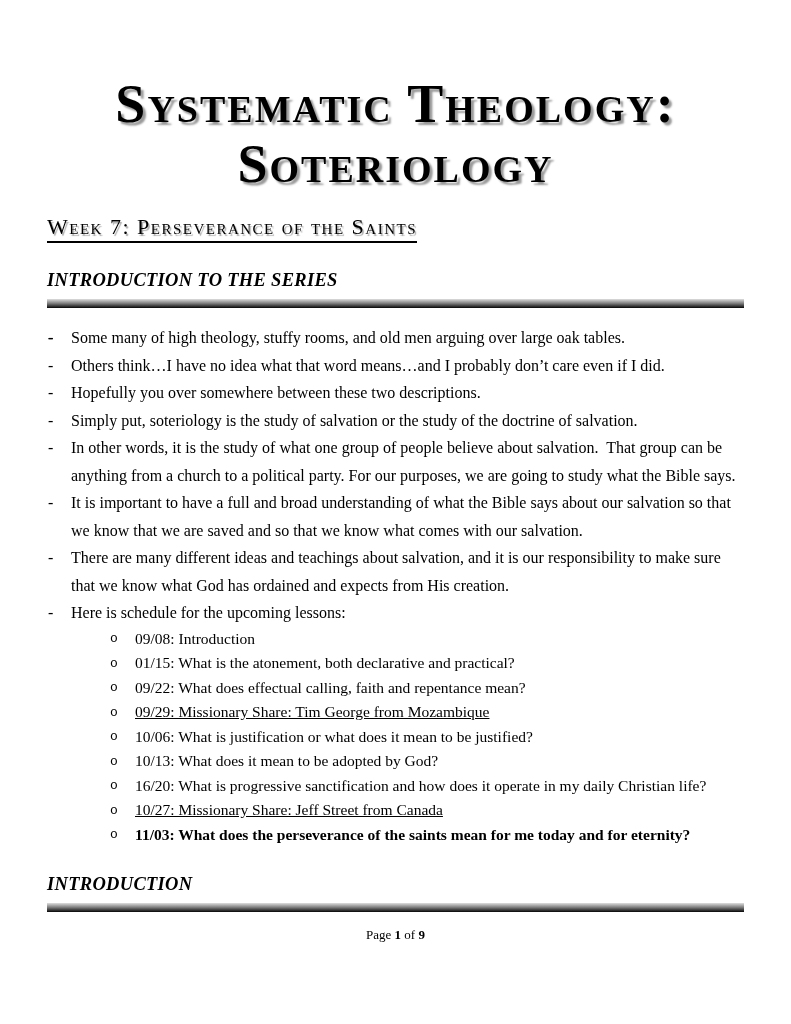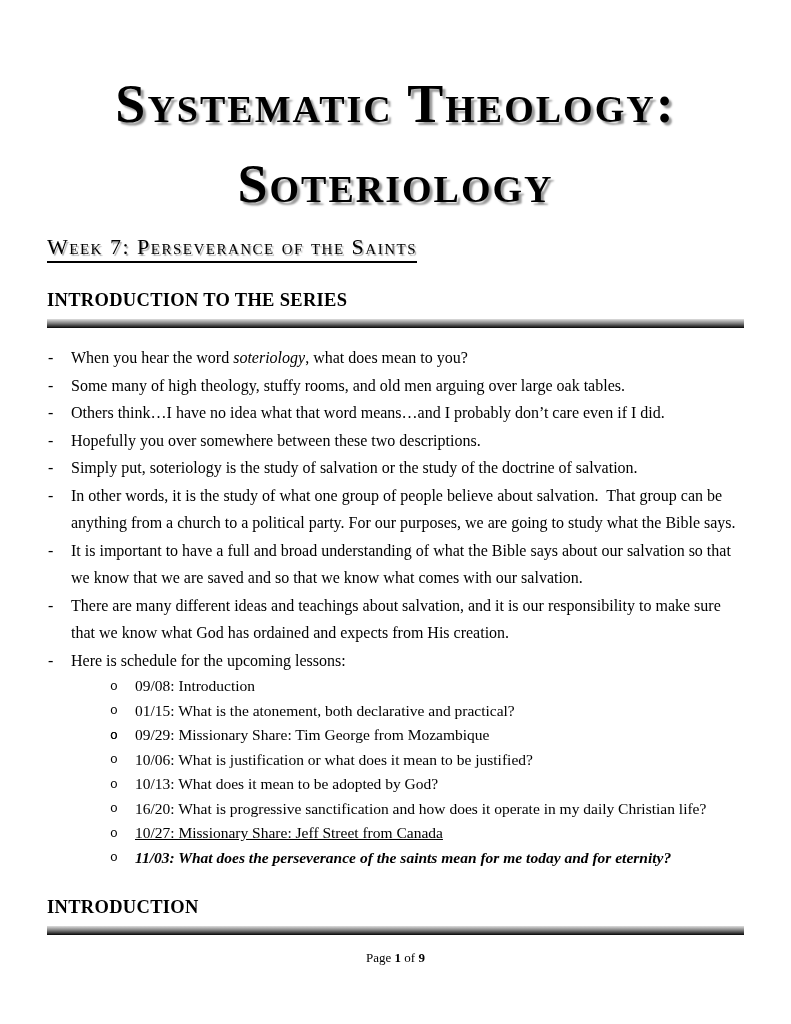--- a/index.html
+++ b/index.html
@@ -19,41 +19,42 @@
   .doc-title {
     margin-top: 74px;
     text-align: center;
     font-size: 54px;
     line-height: 60px;
     font-weight: 700;
     font-variant: small-caps;
     letter-spacing: 2px;
     text-shadow: 3px 3px 2px #999;
   }
-  .doc-title .title-line { display: block; margin-top: 20px; }
+  .doc-title .title-line { display: block; }
   .week-heading {
     margin-top: 20px;
     font-size: 22px;
     line-height: 26px;
     font-weight: 400;
     font-variant: small-caps;
     letter-spacing: 1.5px;
     text-shadow: 1.5px 1.5px 1px #aaa;
   }
   .week-heading .underline-wrap {
     display: inline-block;
     border-bottom: 2.5px solid #000;
     padding-bottom: 1px;
   }
   .section-heading {
     margin-top: 26px;
     font-size: 18.5px;
     line-height: 22px;
     font-weight: 700;
     letter-spacing: 0.3px;
+    font-style: italic;
   }
   .thick-rule {
     margin-top: 8px;
     height: 9px;
     background: linear-gradient(to bottom,
       #dedede 0%, #b2b2b2 22%, #7a7a7a 50%, #3a3a3a 78%, #050505 100%);
   }
   .bullet-list { list-style: none; margin-top: 16px; }
   .bullet-item {
     position: relative;
@@ -95,41 +96,41 @@
   </h1>
 
   <h2 class="week-heading">
     <span class="underline-wrap">Week 7: Perseverance of the Saints</span>
   </h2>
 
   <h3 class="section-heading">INTRODUCTION TO THE SERIES</h3>
   <div class="thick-rule"></div>
 
   <ul class="bullet-list" id="bullet-list">
-      <li class="bullet-item"><span class="marker">-</span><span class="content"><span>When you hear the word </span><span style="font-style: italic;">soteriology</span><span>, what does mean to you?</span></span></li>
+      <li class="bullet-item"><span class="marker">-</span></li>
       <li class="bullet-item"><span class="marker">-</span><span class="content"><span>Some many of high theology, stuffy rooms, and old men arguing over large oak tables.</span></span></li>
       <li class="bullet-item"><span class="marker">-</span><span class="content"><span>Others think…I have no idea what that word means…and I probably don’t care even if I did.</span></span></li>
       <li class="bullet-item"><span class="marker">-</span><span class="content"><span>Hopefully you over somewhere between these two descriptions.</span></span></li>
       <li class="bullet-item"><span class="marker">-</span><span class="content"><span>Simply put, soteriology is the study of salvation or the study of the doctrine of salvation.</span></span></li>
       <li class="bullet-item"><span class="marker">-</span><span class="content"><span>In other words, it is the study of what one group of people believe about salvation.  That group can be anything from a church to a political party. For our purposes, we are going to study what the Bible says.</span></span></li>
       <li class="bullet-item"><span class="marker">-</span><span class="content"><span>It is important to have a full and broad understanding of what the Bible says about our salvation so that we know that we are saved and so that we know what comes with our salvation.</span></span></li>
       <li class="bullet-item"><span class="marker">-</span><span class="content"><span>There are many different ideas and teachings about salvation, and it is our responsibility to make sure that we know what God has ordained and expects from His creation.</span></span></li>
       <li class="bullet-item"><span class="marker">-</span><span class="content"><span>Here is schedule for the upcoming lessons:</span></span></li>
     </ul>
 
   <ul class="schedule-list" id="schedule-list">
       <li class="schedule-item"><span class="marker">o</span><span class="content"><span>09/08: Introduction</span></span></li>
       <li class="schedule-item"><span class="marker">o</span><span class="content"><span>01/15: What is the atonement, both declarative and practical?</span></span></li>
-      <li class="schedule-item"><span class="marker">o</span></li>
-      <li class="schedule-item"><span class="marker">o</span><span class="content"><span style=" margin-top: 41px;">09/29: Missionary Share: Tim George from Mozambique</span></span></li>
+      <li class="schedule-item"><span class="marker">o</span><span class="content"><span>09/22: What does effectual calling, faith and repentance mean?</span></span></li>
+      <li class="schedule-item"><span class="marker">o</span><span class="content"><span style="text-decoration: underline; margin-top: 41px;">09/29: Missionary Share: Tim George from Mozambique</span></span></li>
       <li class="schedule-item"><span class="marker">o</span><span class="content"><span>10/06: What is justification or what does it mean to be justified?</span></span></li>
       <li class="schedule-item"><span class="marker">o</span><span class="content"><span>10/13: What does it mean to be adopted by God?</span></span></li>
       <li class="schedule-item"><span class="marker">o</span><span class="content"><span>16/20: What is progressive sanctification and how does it operate in my daily Christian life?</span></span></li>
       <li class="schedule-item"><span class="marker">o</span><span class="content"><span style="text-decoration: underline; text-align: center;">10/27: Missionary Share: Jeff Street from Canada</span></span></li>
-      <li class="schedule-item"><span class="marker">o</span><span class="content"><span style="font-style: italic; font-weight: 700;">11/03: What does the perseverance of the saints mean for me today and for eternity?</span></span></li>
+      <li class="schedule-item"><span class="marker">o</span><span class="content"><span style="font-weight: 700;">11/03: What does the perseverance of the saints mean for me today and for eternity?</span></span></li>
     </ul>
 
   <h3 class="section-heading section-heading-bottom">INTRODUCTION</h3>
   <div class="thick-rule footer-rule"></div>
 
   <div class="page-number">
     <span>Page </span><b>1</b><span> of </span><b>9</b>
   </div>
 
 </div>

